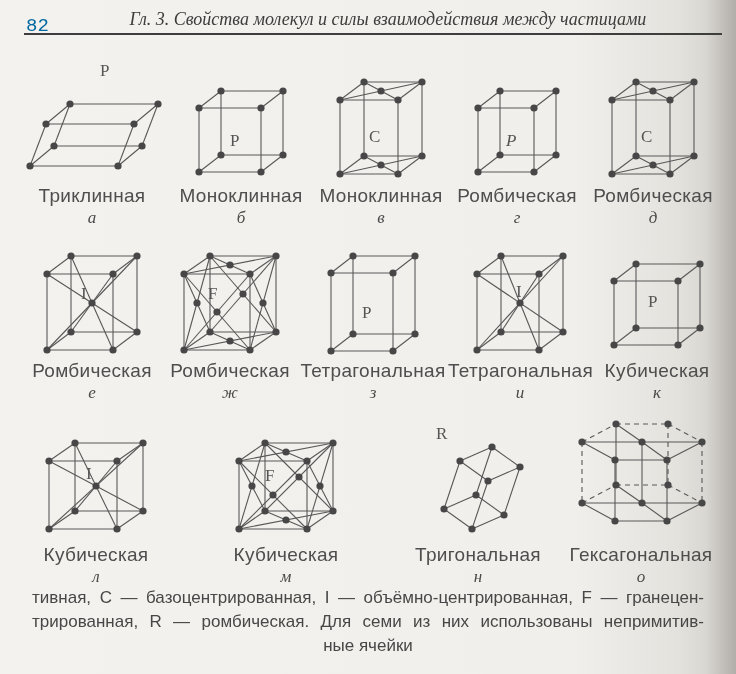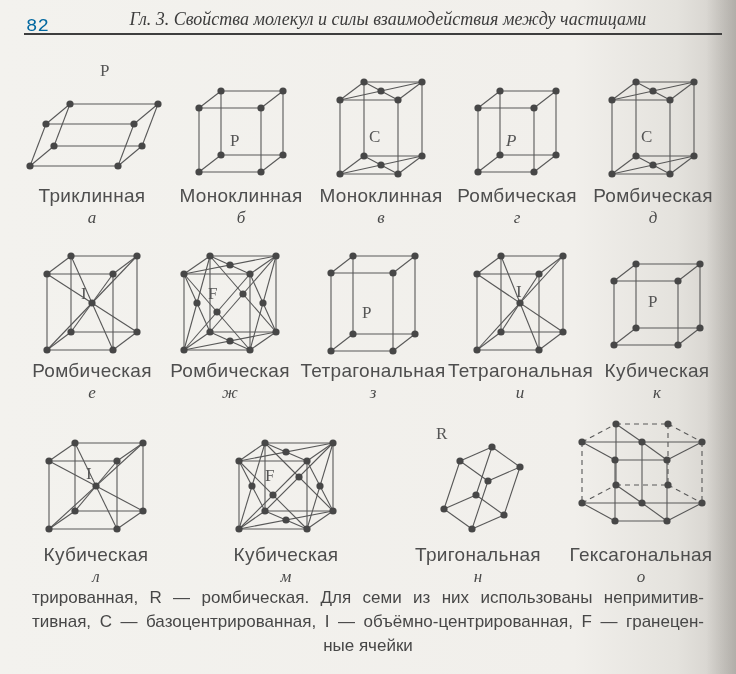--- a/index.html
+++ b/index.html
@@ -504,18 +504,18 @@
         <circle cx="59" cy="106" r="3.6" class="pt"></circle>
         <circle cx="86" cy="27" r="3.6" class="pt"></circle>
         <circle cx="86" cy="88" r="3.6" class="pt"></circle>
       </svg>
       <div class="lat-name">Гексагональная</div>
       <div class="lat-letter">о</div>
     </div>
   </div>
 
 <div class="caption">
+  <div class="jline">тивная, C — базоцентрированная, I — объёмно-центрированная, F — гранецен-</div>
   <div class="jline">трированная, R — ромбическая. Для семи из них использованы непримитив-</div>
-  <div class="jline">тивная, C — базоцентрированная, I — объёмно-центрированная, F — гранецен-</div>
   <div class="lline">ные ячейки</div>
 </div>
 
 <div class="shadow-right"></div>
 
 </body></html>

